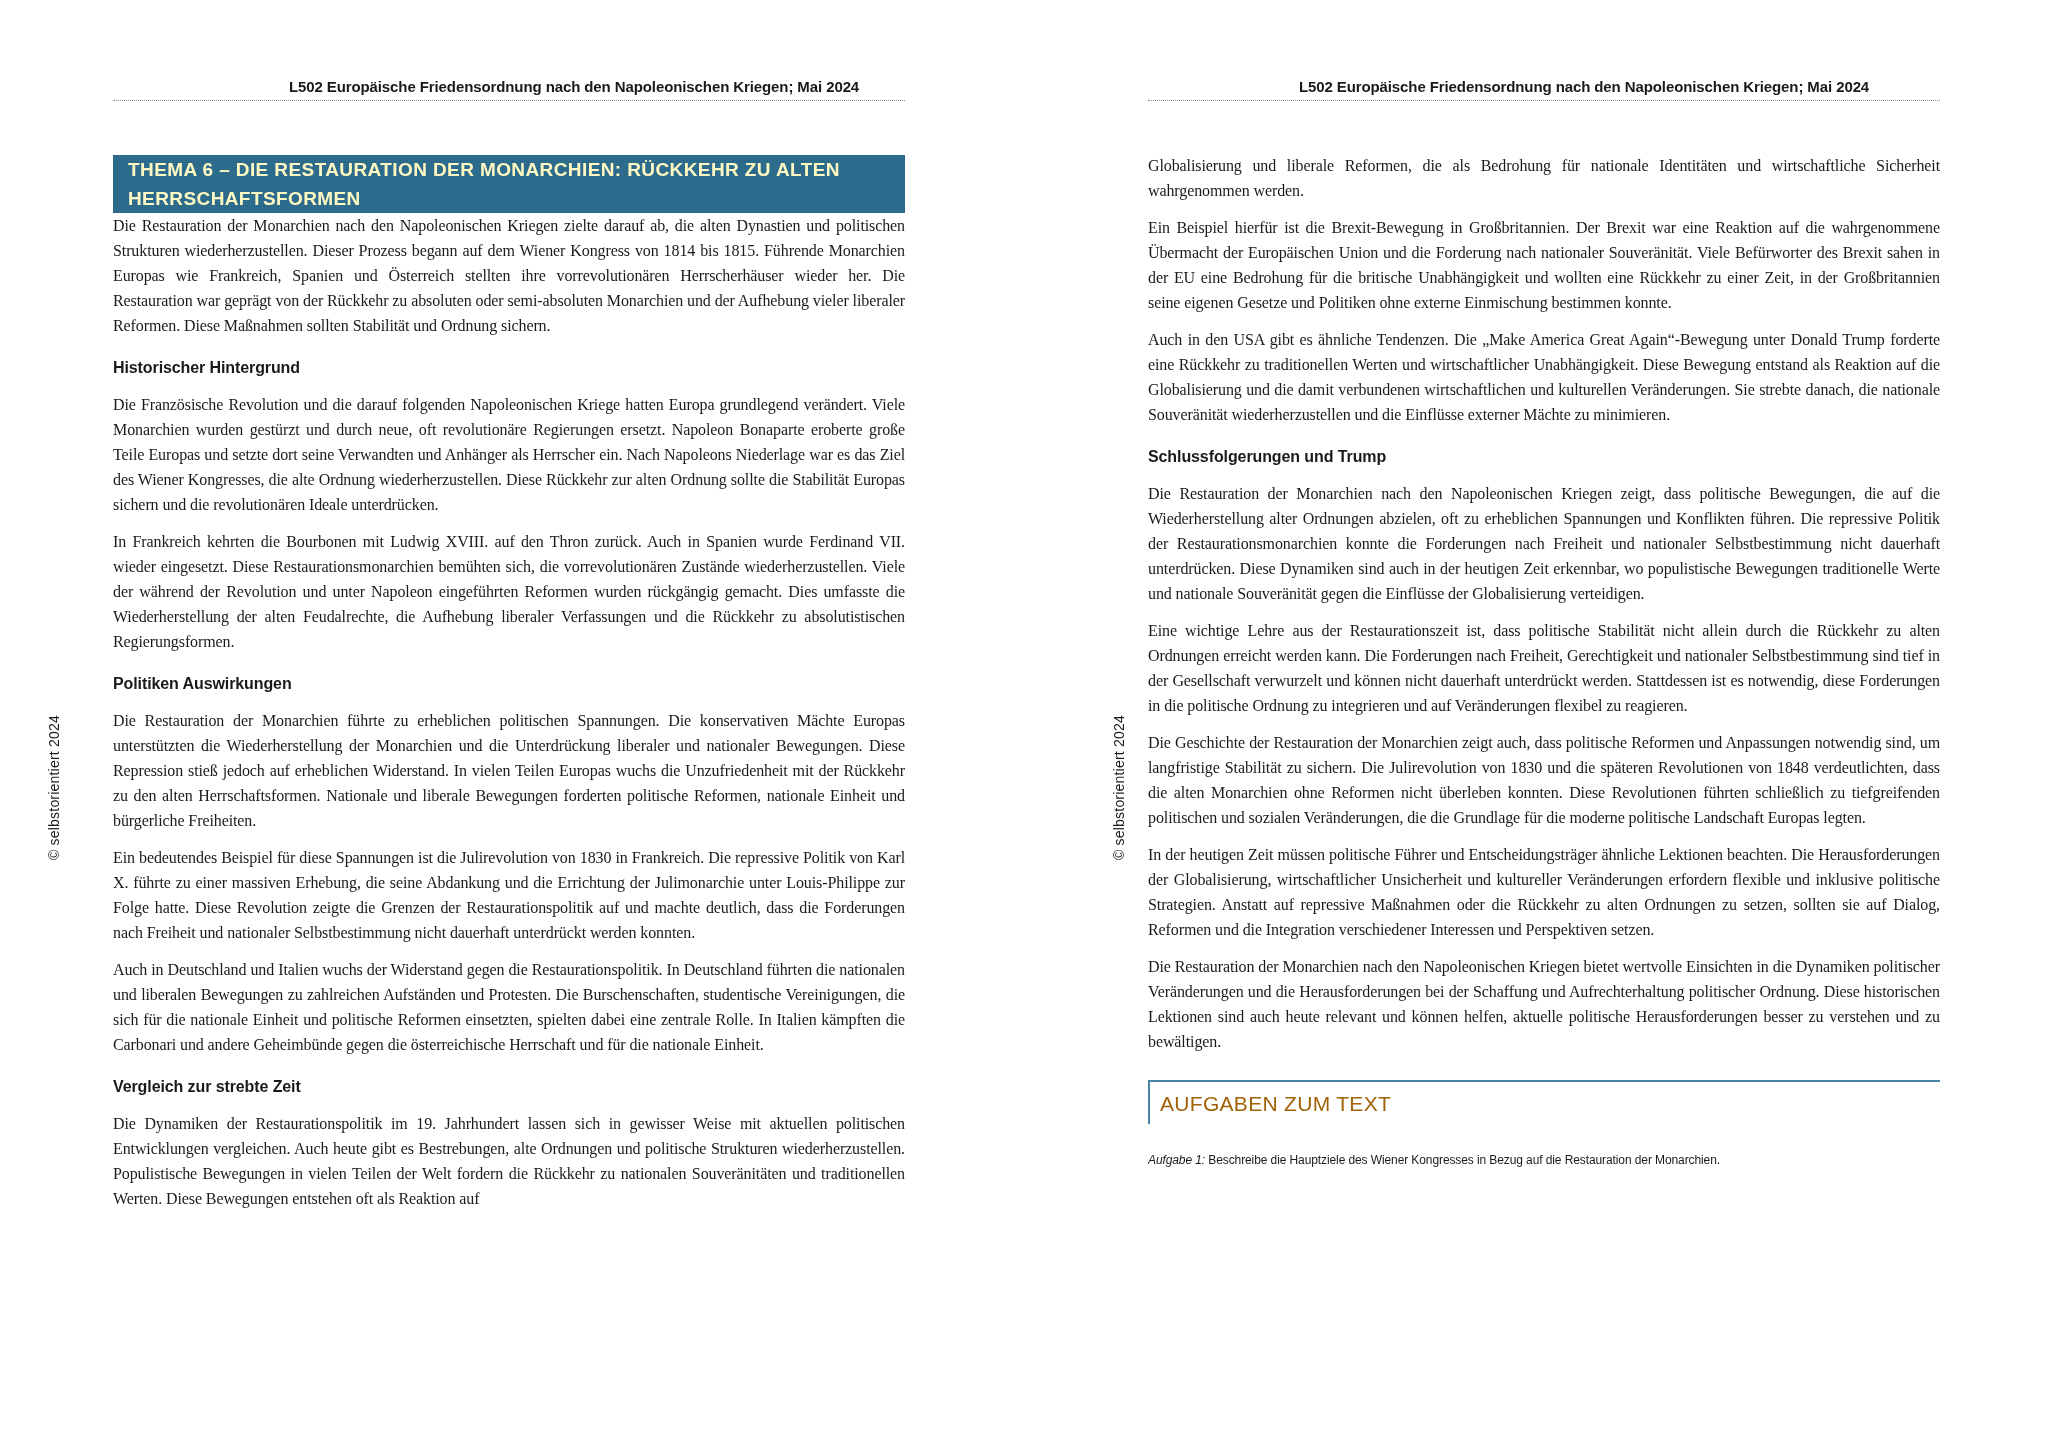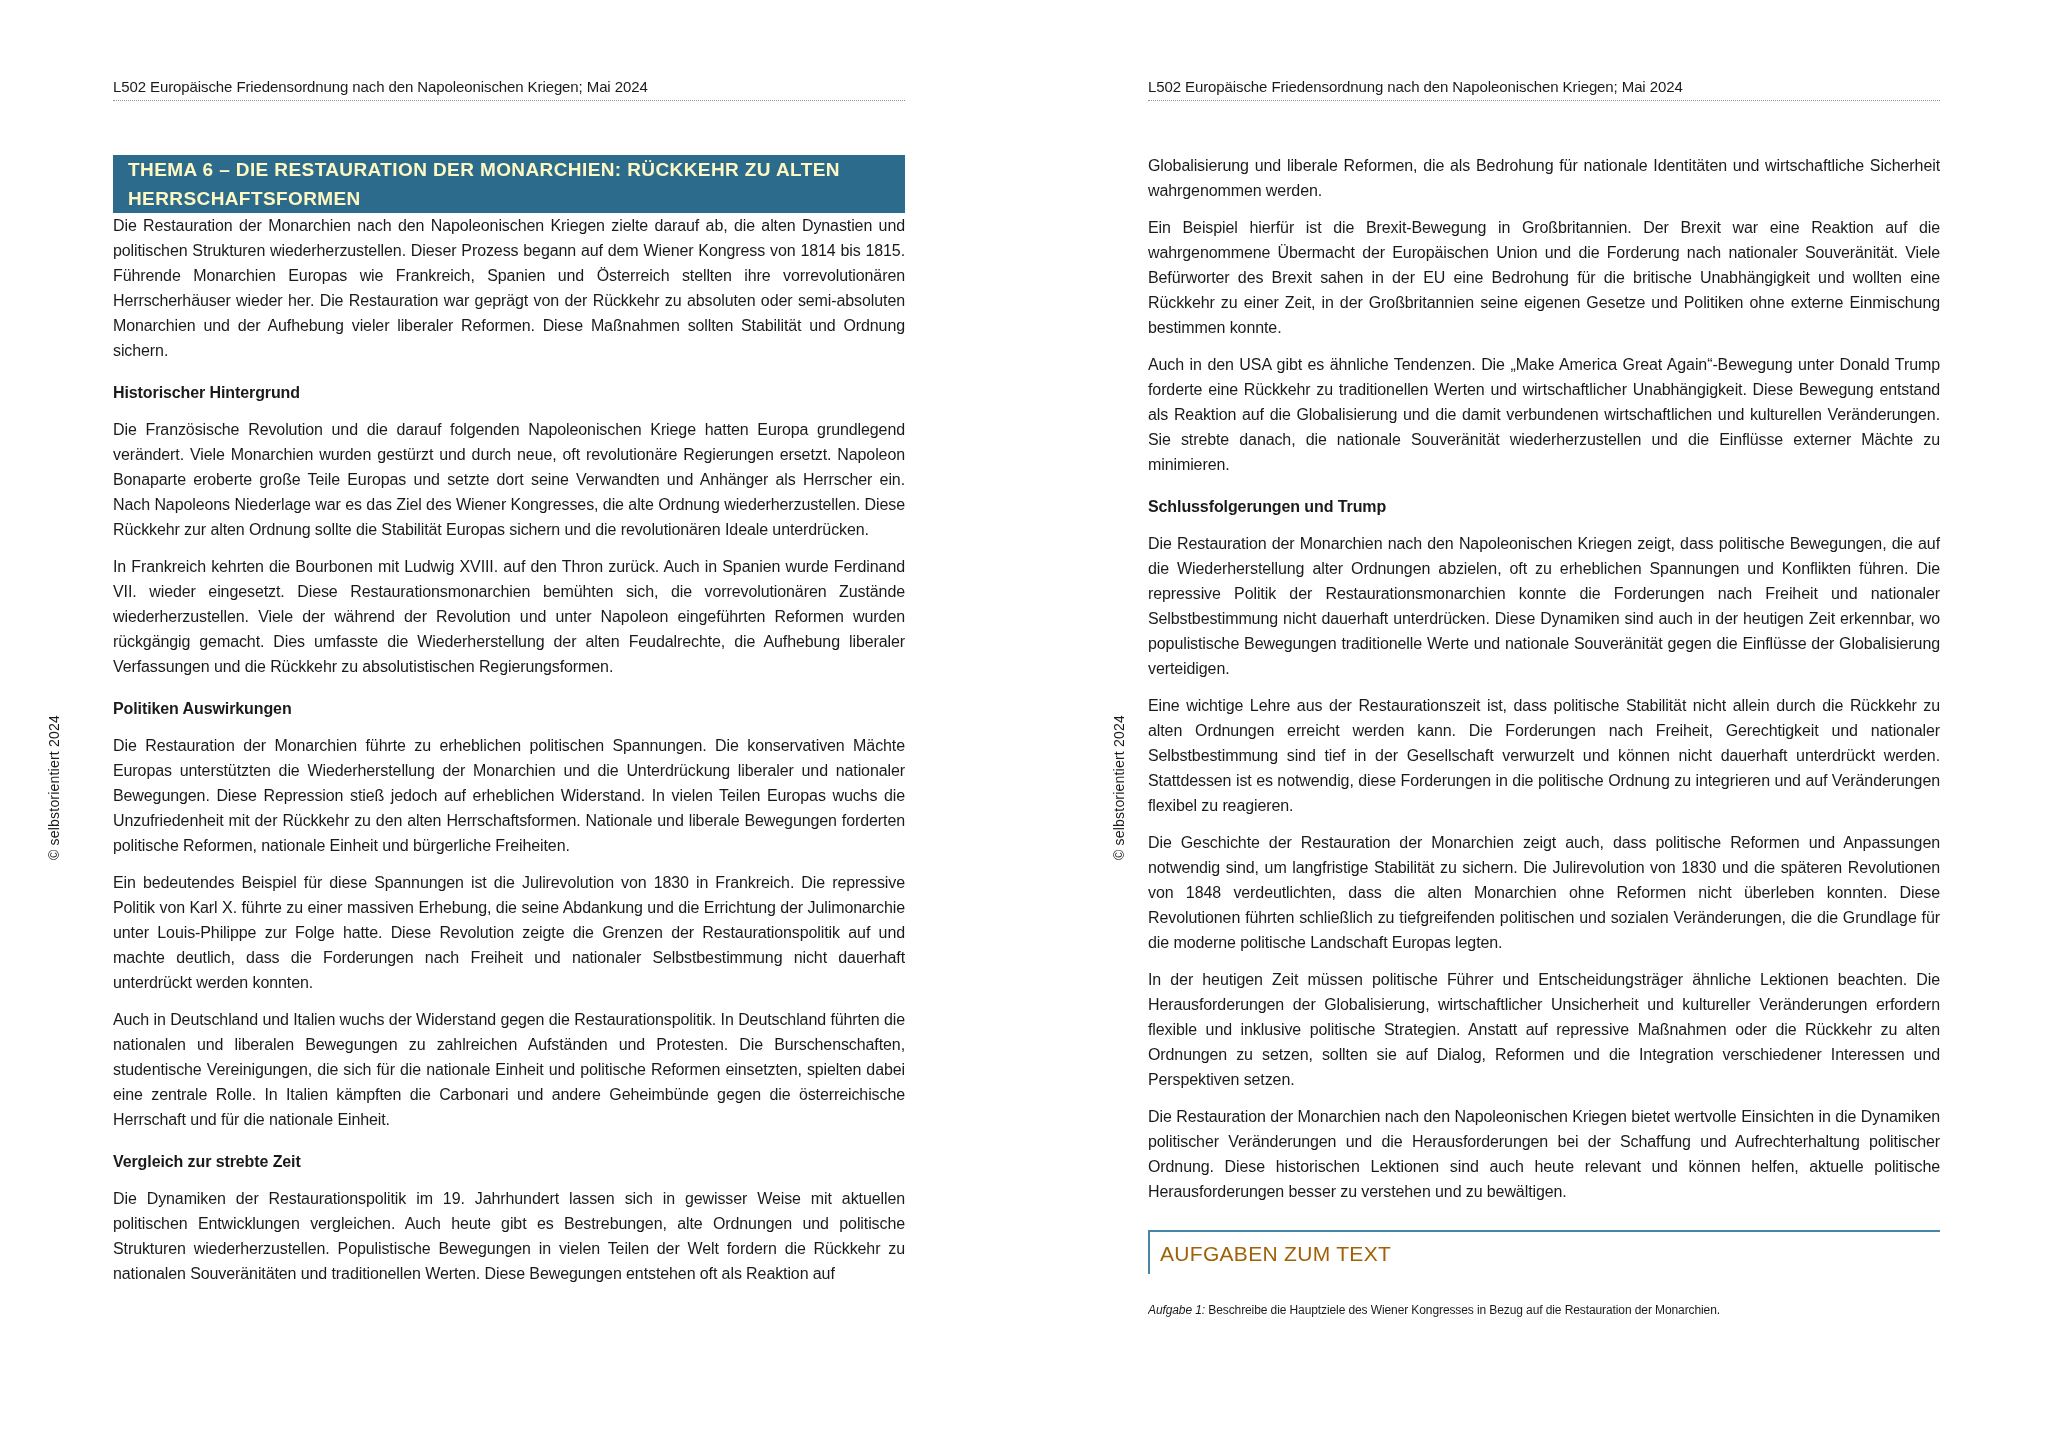--- a/index.html
+++ b/index.html
@@ -6,41 +6,41 @@
   .canvas {
     position:relative; width:2048px; height:1447px; overflow:hidden;
     background:#ffffff; color:#1a1a1a;
     font-family:"Liberation Sans", sans-serif;
   }
   .page { position:absolute; top:78px; height:1369px; overflow:hidden; }
   .page-l { left:113px; width:792px; }
   .page-r { left:1148px; width:792px; }
 
   .page-hdr {
-    display:flex; justify-content:flex-start; align-items:flex-end;
+    display:flex; justify-content:center; align-items:flex-end;
     font-size:15px; letter-spacing:-0.1px;
-    padding-bottom:5px; border-bottom:1px dotted #8f8f8f;
+    padding-bottom:5px; border-bottom:1px dotted #8f8f8f;font-weight:bold;
   }
   .page-l .page-hdr { width:922px; }
   .page-r .page-hdr { width:872px; }
 
   .banner {
     margin-top:54px; box-sizing:border-box; width:806px;
     background:#2d6b8c; color:#fef9c3;
     font-weight:bold; font-size:19px; line-height:29px;
     letter-spacing:0.4px; padding:0 15px;
     text-transform:uppercase;
   }
 
   .body {
     font-size:16px; line-height:25px;
     text-align:justify; letter-spacing:-0.1px;
   }
   .page-r .body { margin-top:52px; }
-  .body p { margin:0 0 12px 0; }
+  .body p { margin:0 0 12px 0;font-family:Liberation Serif, serif; }
   .body h3 { margin:17px 0 12px 0; font-size:16px; }
 
   .vcopy {
     position:absolute; white-space:nowrap; font-size:14px; color:#1a1a1a;
     transform:rotate(-90deg); transform-origin:left top;
     letter-spacing:0.2px;
   }
   .vcopy-l { left:46px; top:860px; }
   .vcopy-r { left:1111px; top:860px; }
 

